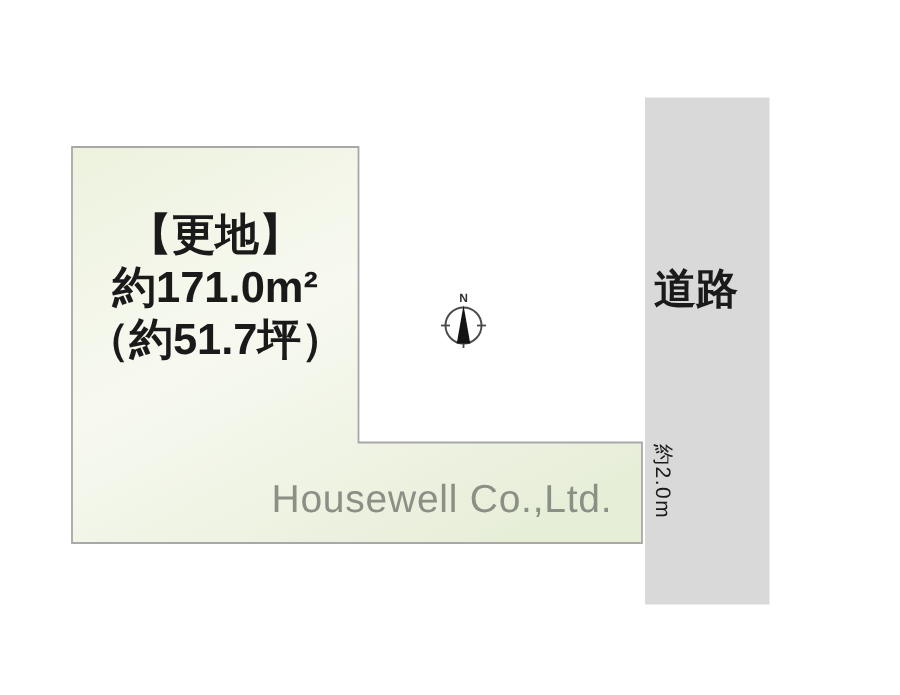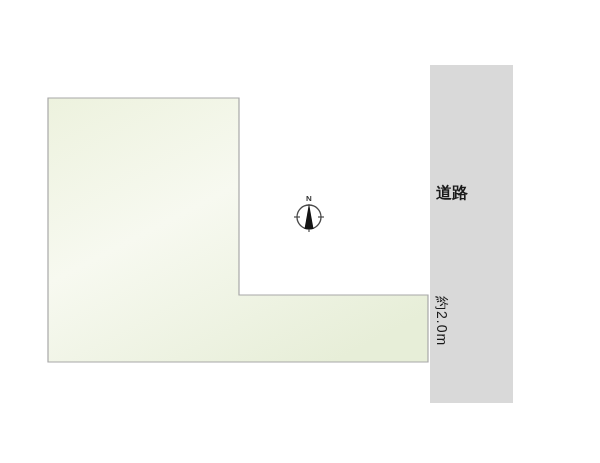--- a/index.html
+++ b/index.html
@@ -40,21 +40,21 @@
     font-size: 26px;
     font-weight: 400;
     color: #8b9086;
     letter-spacing: 0.5px;
     white-space: nowrap;
   }
   .road-label {
     position: absolute;
     left: 436px;
     top: 181px;
-    font-size: 16px;
+    font-size: 28px;
     font-weight: 600;
     line-height: 23px;
     color: #1a1a1a;
     white-space: nowrap;
   }
   .frontage-label {
     position: absolute;
     left: 450px;
     top: 296px;
     font-size: 14px;
@@ -93,21 +93,27 @@
     <g>
       <circle cx="309" cy="217" r="12" fill="none" stroke-width="1.3" stroke="#4a4a4a"></circle>
       <line x1="294" y1="217" x2="300" y2="217" stroke="#4a4a4a" stroke-width="1.2"></line>
       <line x1="318" y1="217" x2="324" y2="217" stroke="#4a4a4a" stroke-width="1.2"></line>
       <line x1="309" y1="226" x2="309" y2="232" stroke="#4a4a4a" stroke-width="1.2"></line>
       <polygon points="309,203.5 304.5,229 313.5,229" fill="#141414"></polygon>
       <text x="309" y="201" text-anchor="middle" class="compass-n">N</text>
     </g>
   </svg>
 
+  <div class="lot-label">
+    <div>【更地】</div>
+    <div>約171.0m²</div>
+    <div>（約51.7坪）</div>
+  </div>
 
+  <div class="watermark">Housewell Co.,Ltd.</div>
 
   <div class="road-label">
     <div>道路</div>
   </div>
 
   <div class="frontage-label">約2.0m</div>
 
 </div>
 
 </body></html>

